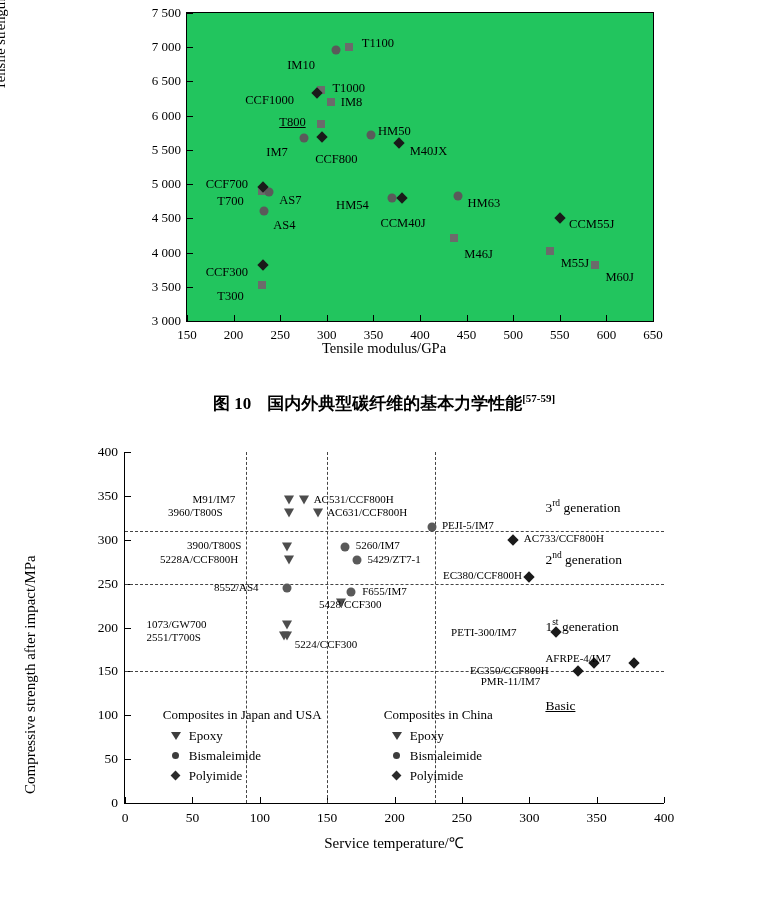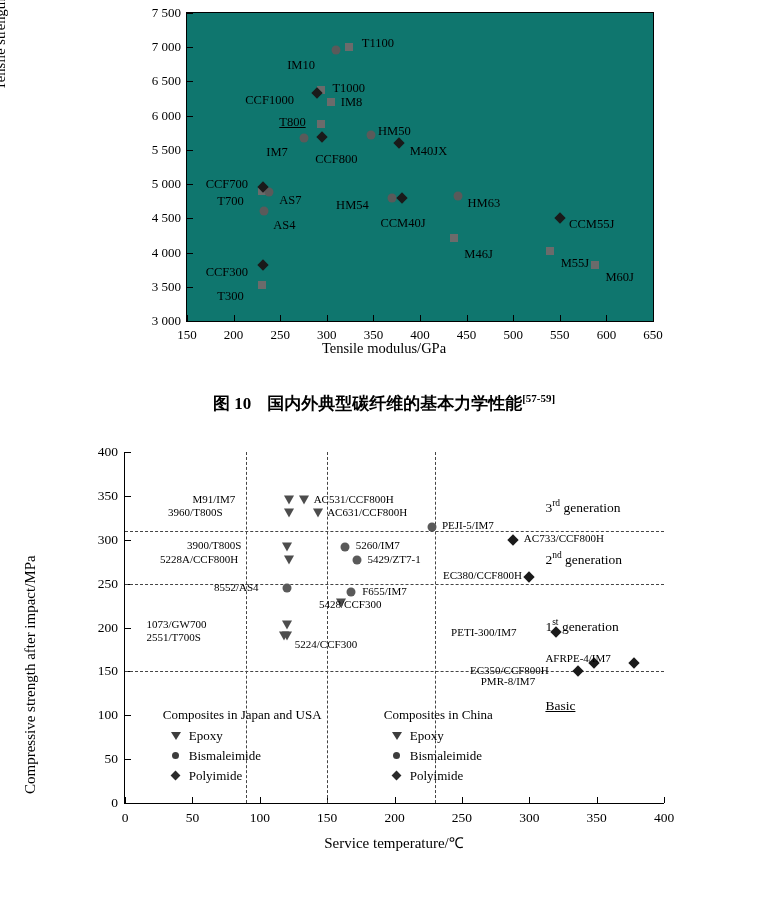--- a/index.html
+++ b/index.html
@@ -29,21 +29,21 @@
     height: 380px;
   }
   #fig10-plot {
     position: absolute;
     left: 186px;
     top: 12px;
     width: 468px;
     height: 310px;
     border: 1.2px solid #000;
     box-sizing: border-box;
-    background: #0f766e;
+    background: #22c55e;
   }
   .f10-ylabel {
     position: absolute;
     left: -8px;
     top: 90px;
     transform: rotate(-90deg);
     transform-origin: left top;
     white-space: nowrap;
     font-size: 14.5px;
   }
@@ -510,21 +510,21 @@
       <div class="f11-lab" style="left:59.0%; top:33.4%;">EC380/CCF800H</div>
       <div class="f11-lab" style="left:16.5%; top:36.8%;">8552/AS4</div>
       <div class="f11-lab" style="left:44.0%; top:38.0%;">F655/IM7</div>
       <div class="f11-lab" style="left:36.0%; top:41.5%;">5428/CCF300</div>
       <div class="f11-lab" style="left:4.0%;  top:47.4%;">1073/GW700</div>
       <div class="f11-lab" style="left:4.0%;  top:51.0%;">2551/T700S</div>
       <div class="f11-lab" style="left:31.5%; top:53.0%;">5224/CCF300</div>
       <div class="f11-lab" style="left:60.5%; top:49.5%;">PETI-300/IM7</div>
       <div class="f11-lab" style="left:78.0%; top:57.0%;">AFRPE-4/IM7</div>
       <div class="f11-lab" style="left:64.0%; top:60.3%;">EC350/CCF800H</div>
-      <div class="f11-lab" style="left:66.0%; top:63.4%;">PMR-8/IM7</div>
+      <div class="f11-lab" style="left:66.0%; top:63.4%;">PMR-11/IM7</div>
 
       <div class="f11-legend" style="left:7%; top:72%;">
         <div class="hdr">Composites in Japan and USA</div>
         <div class="row">
           <span class="sym">
               <span class="mk-sm-triangle"></span>
             </span>
           <span>Epoxy</span>
         </div>
         <div class="row">

